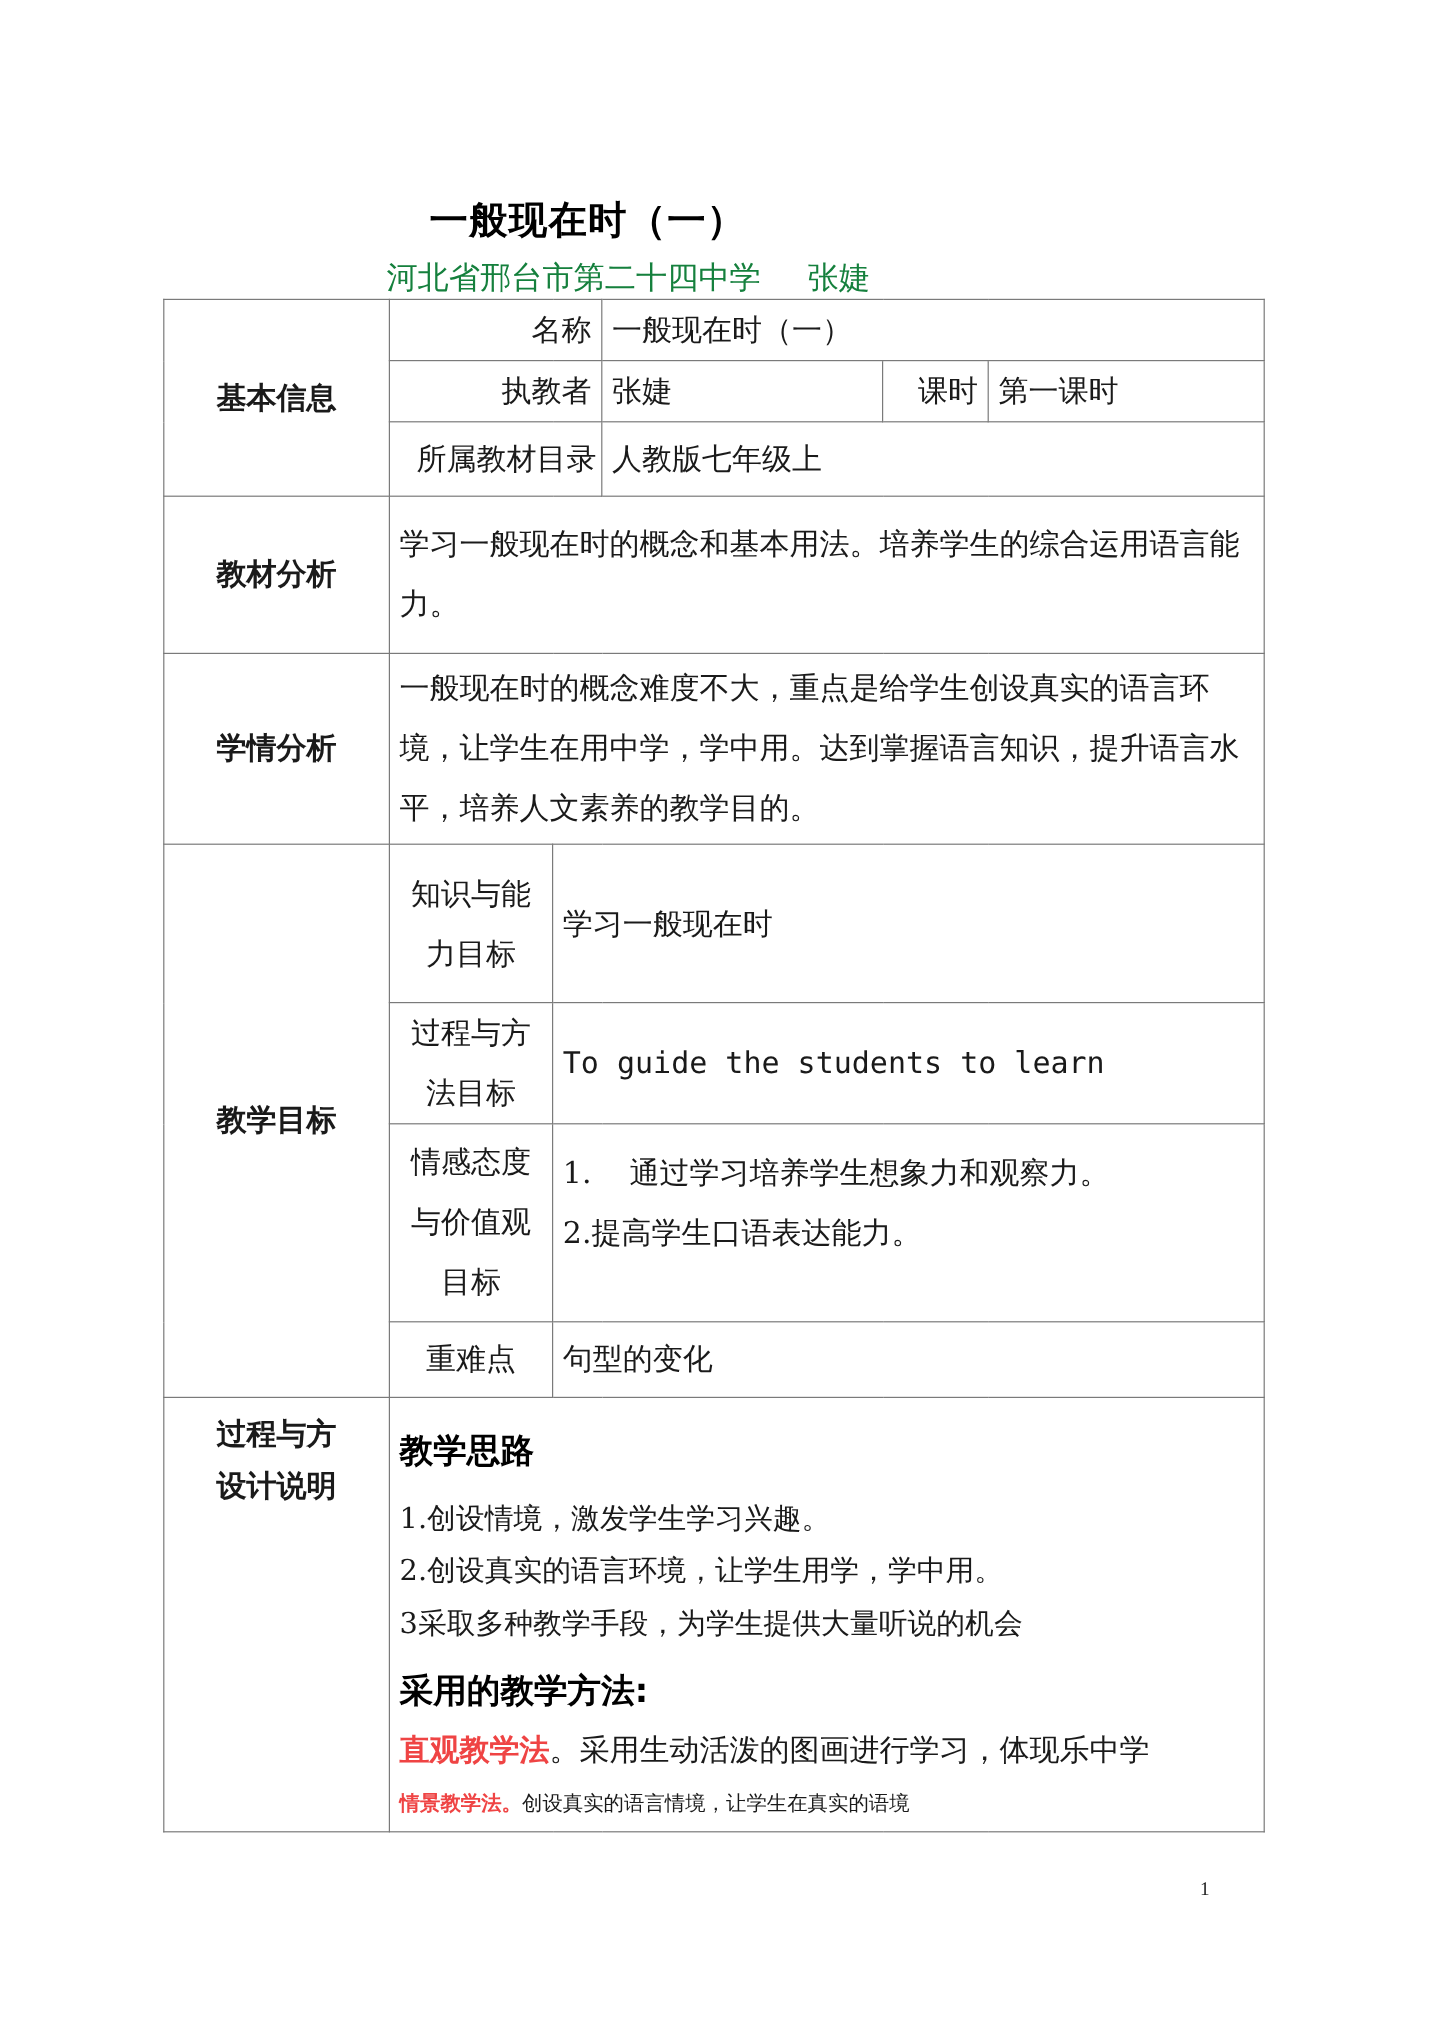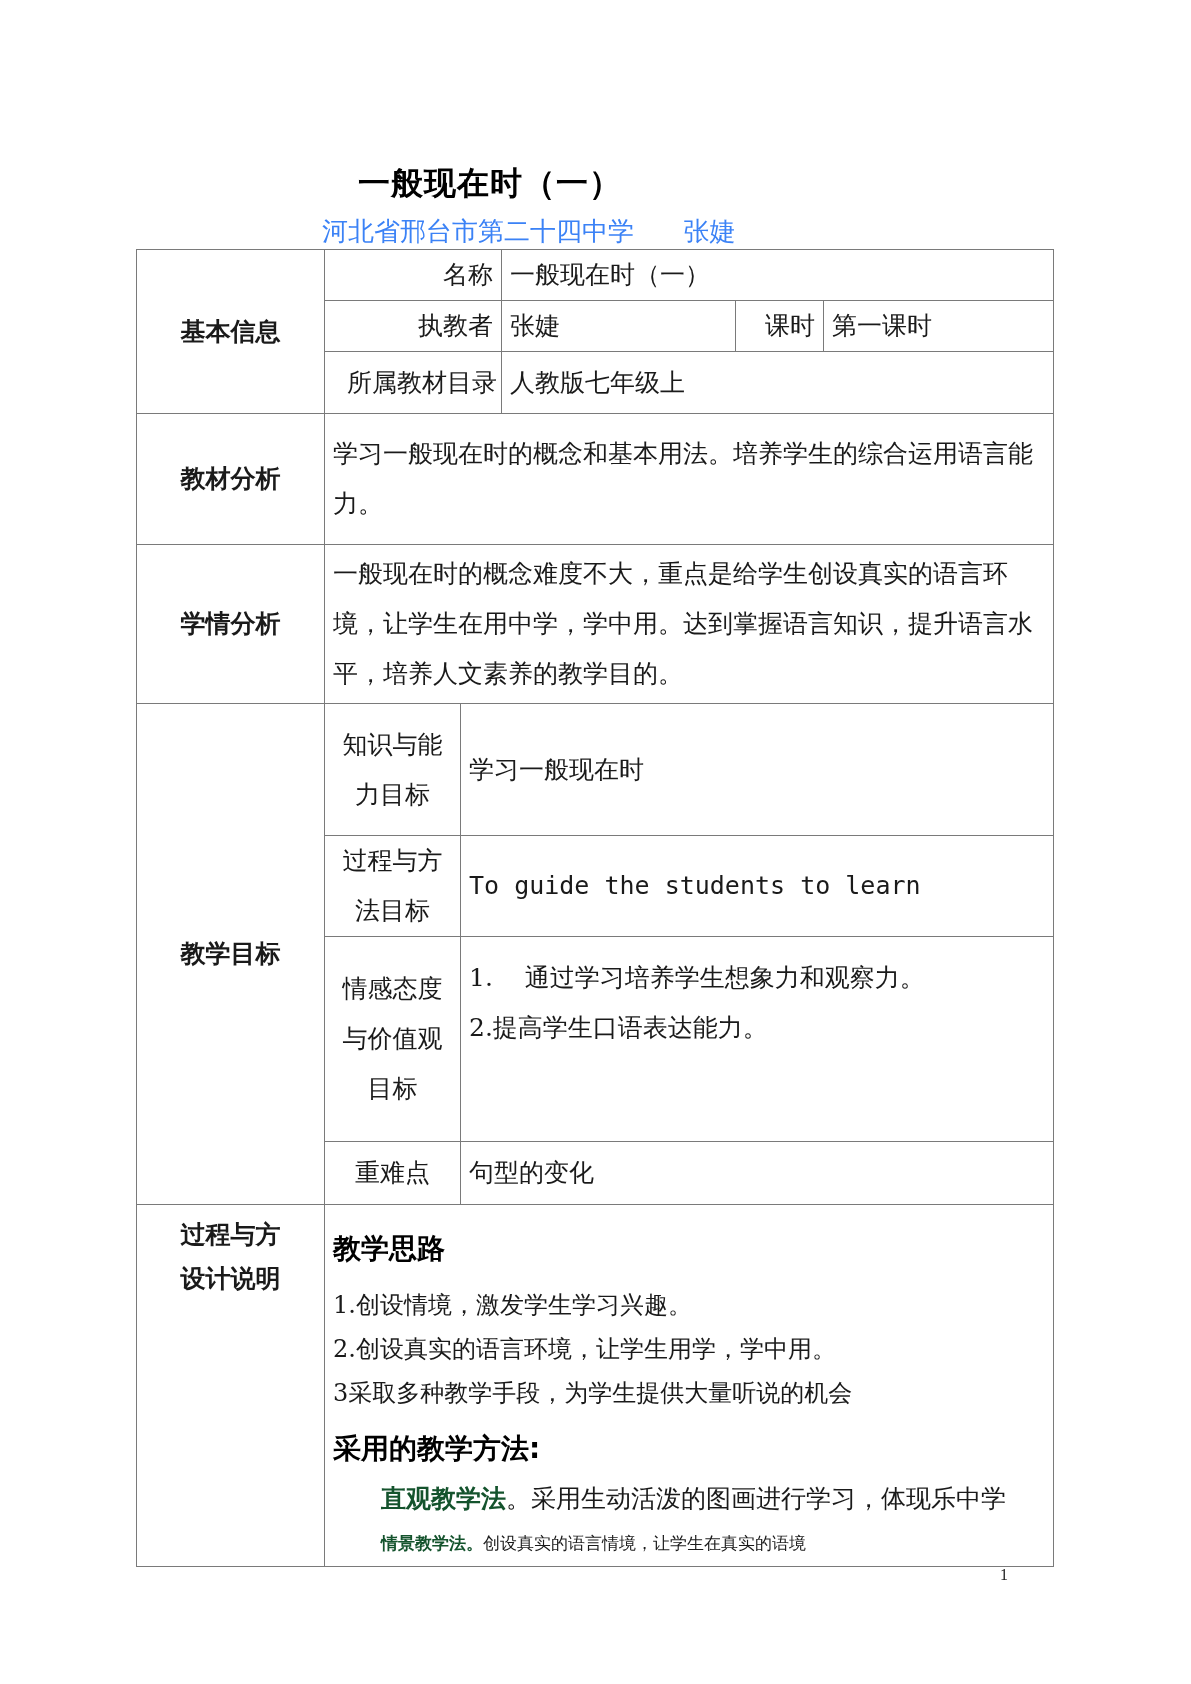--- a/index.html
+++ b/index.html
@@ -7,21 +7,21 @@
     width: 1191px; height: 1684px; position: relative; overflow: hidden;
     font-family: "DejaVu Serif", "Liberation Serif", serif; color: #111;
   }
   .title {
     position: absolute; left: 358px; top: 162px;
     font-family: "DejaVu Sans", "Liberation Sans", sans-serif;
     font-weight: bold; font-size: 32px; letter-spacing: 1px; color: #000;
   }
   .subtitle {
     position: absolute; left: 322px; top: 214px;
-    font-size: 26px; color: #3b82f6; white-space: pre;
+    font-size: 26px; color: #15803d; white-space: pre; font-family: Liberation Serif, serif;
   }
   table.plan {
     position: absolute; left: 136px; top: 249px;
     width: 917px; border-collapse: collapse; table-layout: fixed;
   }
   table.plan td {
     border: 1.5px solid #7a7a7a; padding: 0 8px;
     font-size: 25px; line-height: 50px; color: #1a1a1a; vertical-align: middle;
   }
   td.sec {
@@ -31,21 +31,21 @@
   td.lbl { text-align: right; }
   td.lbl2 { text-align: center; line-height: 50px; padding: 0 2px; }
   td.val { text-align: left; }
   .para { line-height: 50px; padding: 4px 0; }
   .mono { font-family: "DejaVu Sans Mono", "Liberation Mono", monospace; font-size: 23px; }
   .h-bold {
     font-family: "DejaVu Sans", "Liberation Sans", sans-serif;
     font-weight: bold; font-size: 28px; color: #000; line-height: 56px;
   }
   .item { line-height: 44px; font-size: 24px; }
-  .bold-lead { font-family: "DejaVu Sans", "Liberation Sans", sans-serif; font-weight: bold; color: #14532d; margin-left: 48px; }
+  .bold-lead { font-family: "DejaVu Sans", "Liberation Sans", sans-serif; font-weight: bold; color: #ef4444; }
   .sec-top { vertical-align: top !important; padding-top: 8px !important; line-height: 44px !important; }
   .page-num {
     position: absolute; left: 1000px; top: 1566px; font-size: 16px; color: #222;
     font-family: "Liberation Serif", serif;
   }
 </style>
 </head>
 <body>
 
 <div class="title">一般现在时（一）</div>
@@ -100,21 +100,21 @@
     </td>
     <td class="val" colspan="4">学习一般现在时</td>
   </tr>
   <tr style="height:101px">
     <td class="lbl2">
       <div>过程与方</div>
       <div>法目标</div>
     </td>
     <td class="val mono" colspan="4">To guide the students to learn</td>
   </tr>
-  <tr style="height:205px">
+  <tr style="height:165px">
     <td class="lbl2">
       <div>情感态度</div>
       <div>与价值观</div>
       <div>目标</div>
     </td>
     <td class="val" colspan="4" style="vertical-align:top;padding-top:16px;">
       <div style="white-space:pre;">1.    通过学习培养学生想象力和观察力。</div>
       <div>2.提高学生口语表达能力。</div>
     </td>
   </tr>

